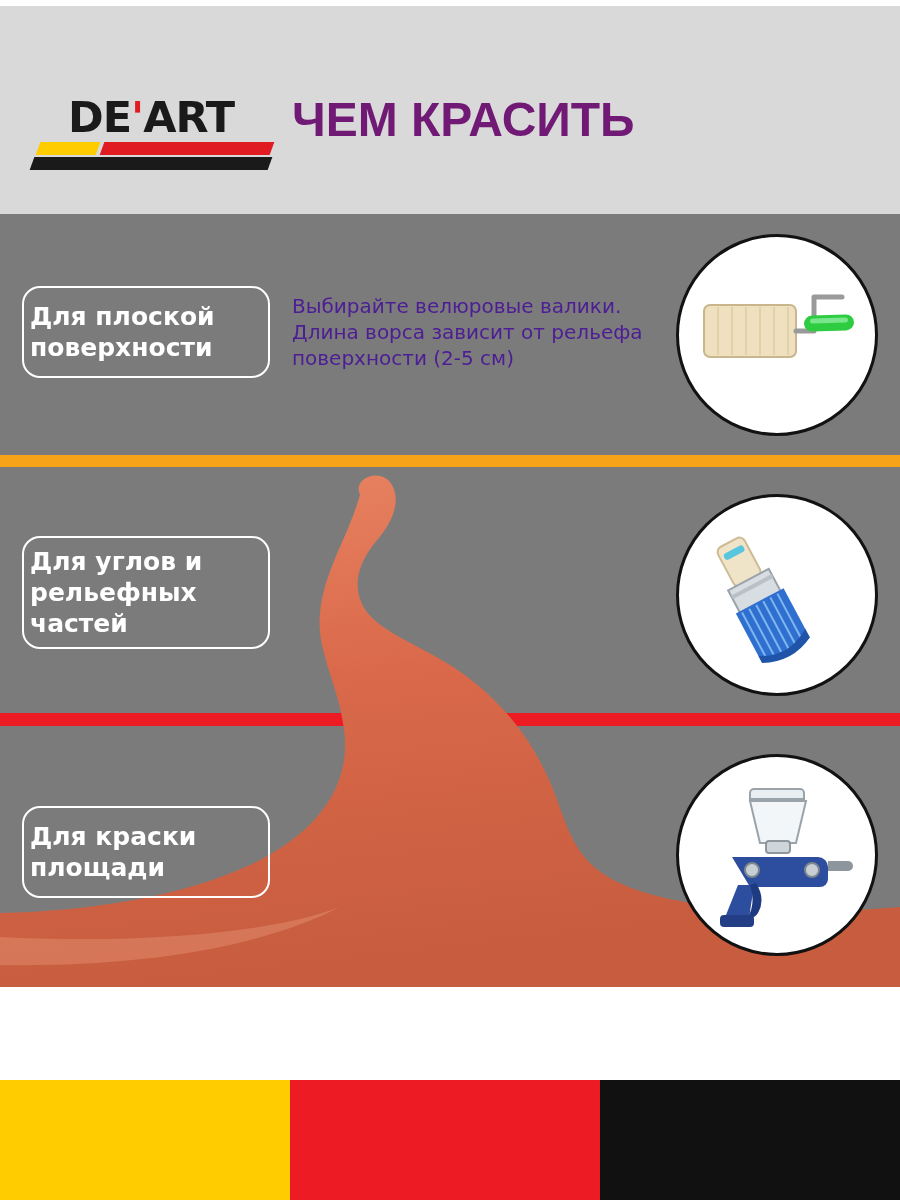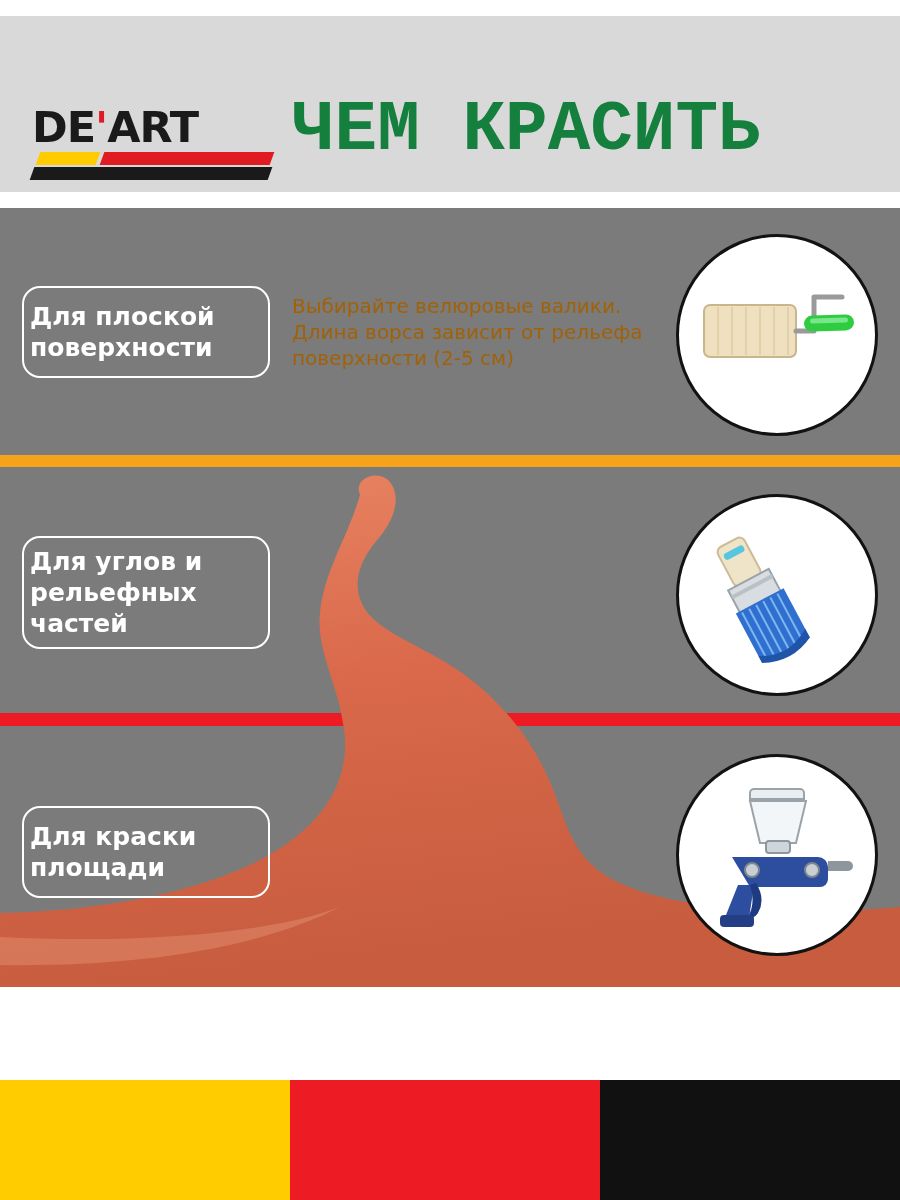--- a/index.html
+++ b/index.html
@@ -19,26 +19,27 @@
     position: relative;
     width: 900px;
     height: 1200px;
     background: #ffffff;
     overflow: hidden;
   }
 
   
   .header {
     position: absolute;
-    top: 16px; left: 0;
-    width: 900px;
-    height: 176px;
+    top: 6px; left: 0;
+    width: 900px;
+    height: 208px;
     background: #d9d9d9;
     display: flex;
     align-items: center;
+    text-align: center;
   }
   .logo {
     position: absolute;
     left: 32px;
     top: 88px;
     width: 238px;
     height: 80px;
   }
   .logo-word {
     font-family: "DejaVu Sans", sans-serif;
@@ -64,25 +65,25 @@
     transform: skewX(-20deg);
   }
   .logo-bars .bar.yellow { top: 0; background: #ffcc00; width: 60px; left: 6px;}
   .logo-bars .bar.red    { top: 0; background: #e11b22; width: 170px; left: 70px;}
   .logo-bars .bar.black  { top: 15px; background: #1a1a1a; width: 238px; left: 0; }
 
   .header-title {
     position: absolute;
     left: 292px;
     top: 82px;
-    font-family: Liberation Mono, monospace;
+    font-family: Liberation Sans, sans-serif;
     font-weight: bold;
-    font-size: 71px;
+    font-size: 48px;
     letter-spacing: 0px;
-    color: #15803d;
+    color: #701a75;
     line-height: 64px;
     white-space: nowrap;
   }
 
   
   .band {
     position: absolute;
     left: 0;
     width: 900px;
   }
@@ -147,21 +148,21 @@
     align-items: center;
     justify-content: center;
     padding: 8px 6px;
     box-sizing: border-box;
     background: transparent;
   }
 
   .desc {
     margin-left: 22px;
     width: 355px;
-    color: #a16207;
+    color: #4c1d95;
     font-family: "DejaVu Sans", sans-serif;
     font-size: 20px;
     line-height: 26px;
     font-weight: 400;
   }
 
   .thumb {
     position: absolute;
     right: 22px;
     width: 196px;

